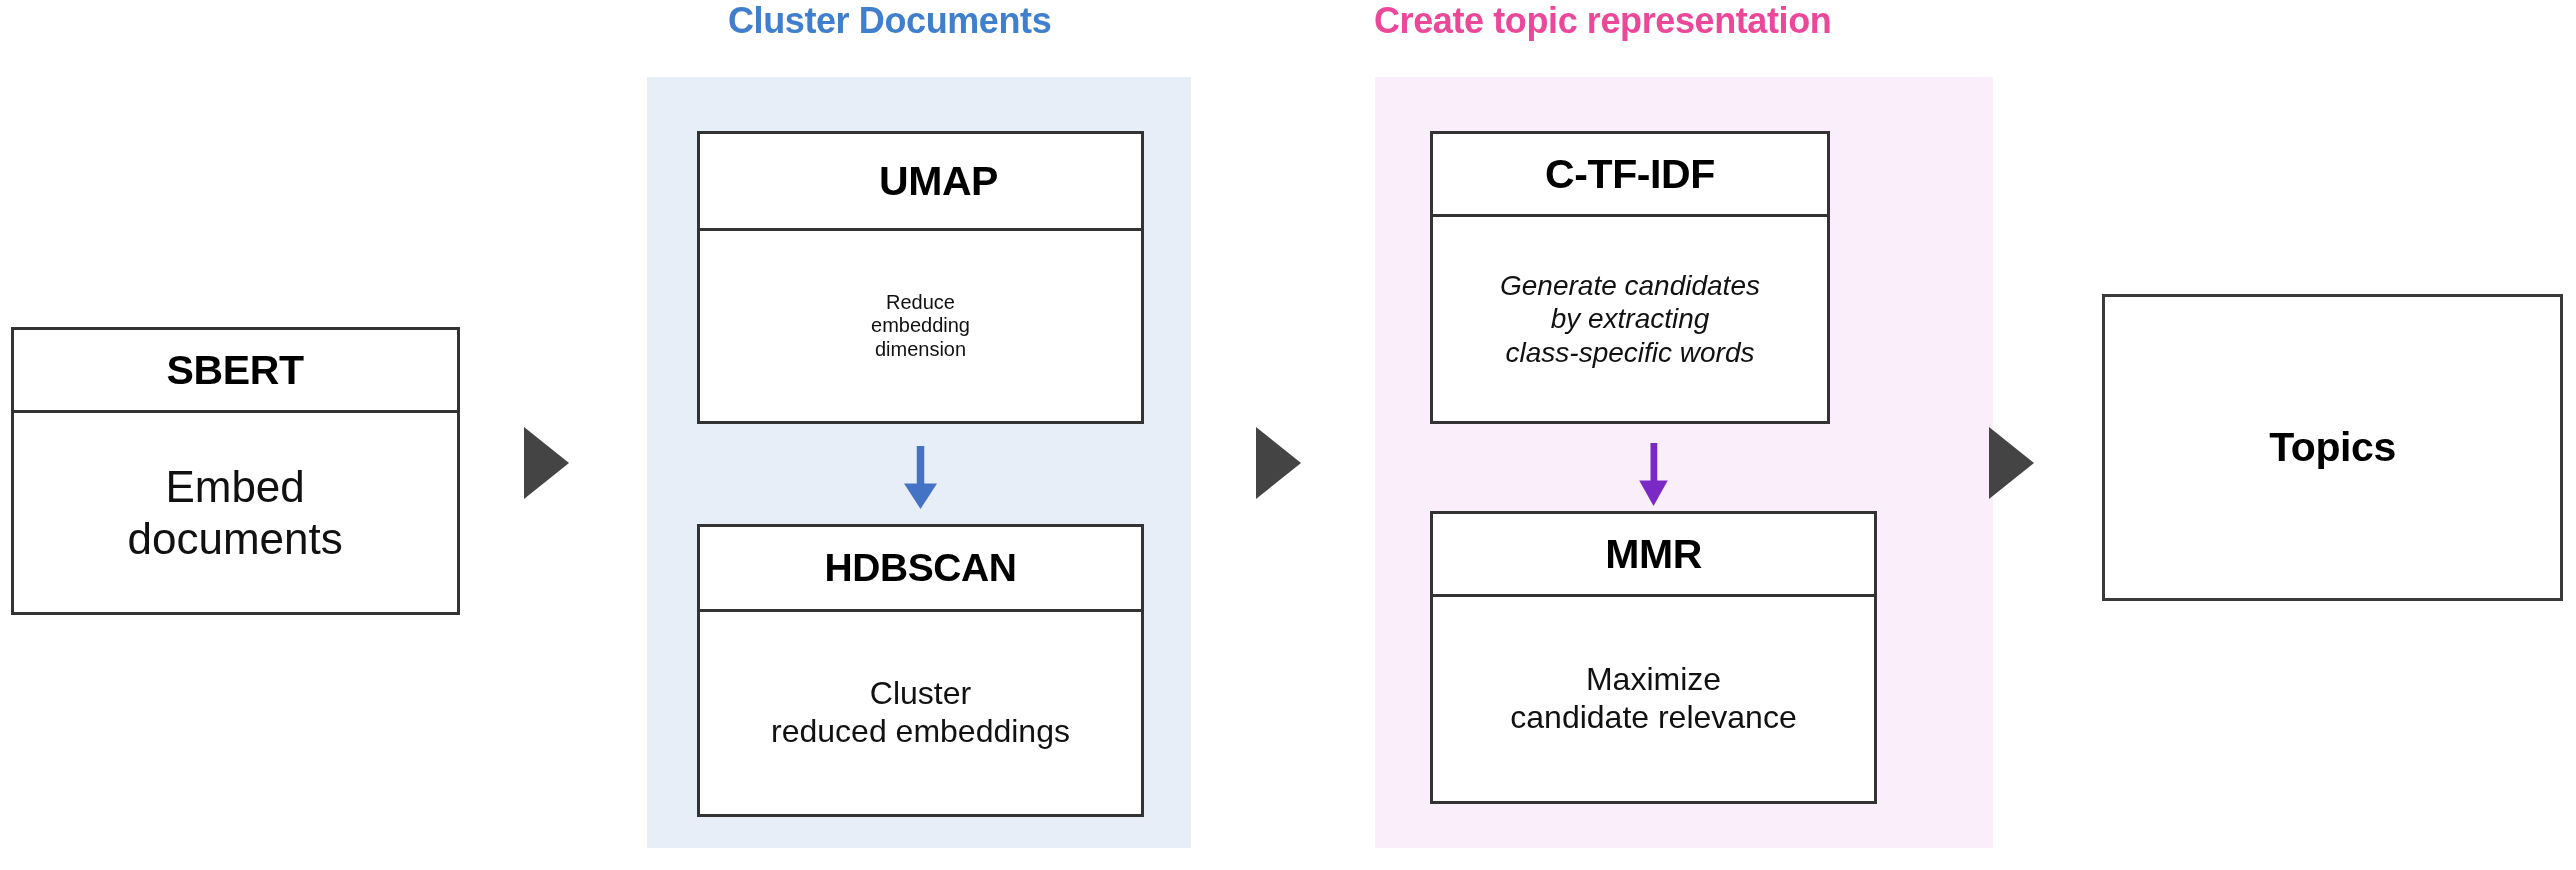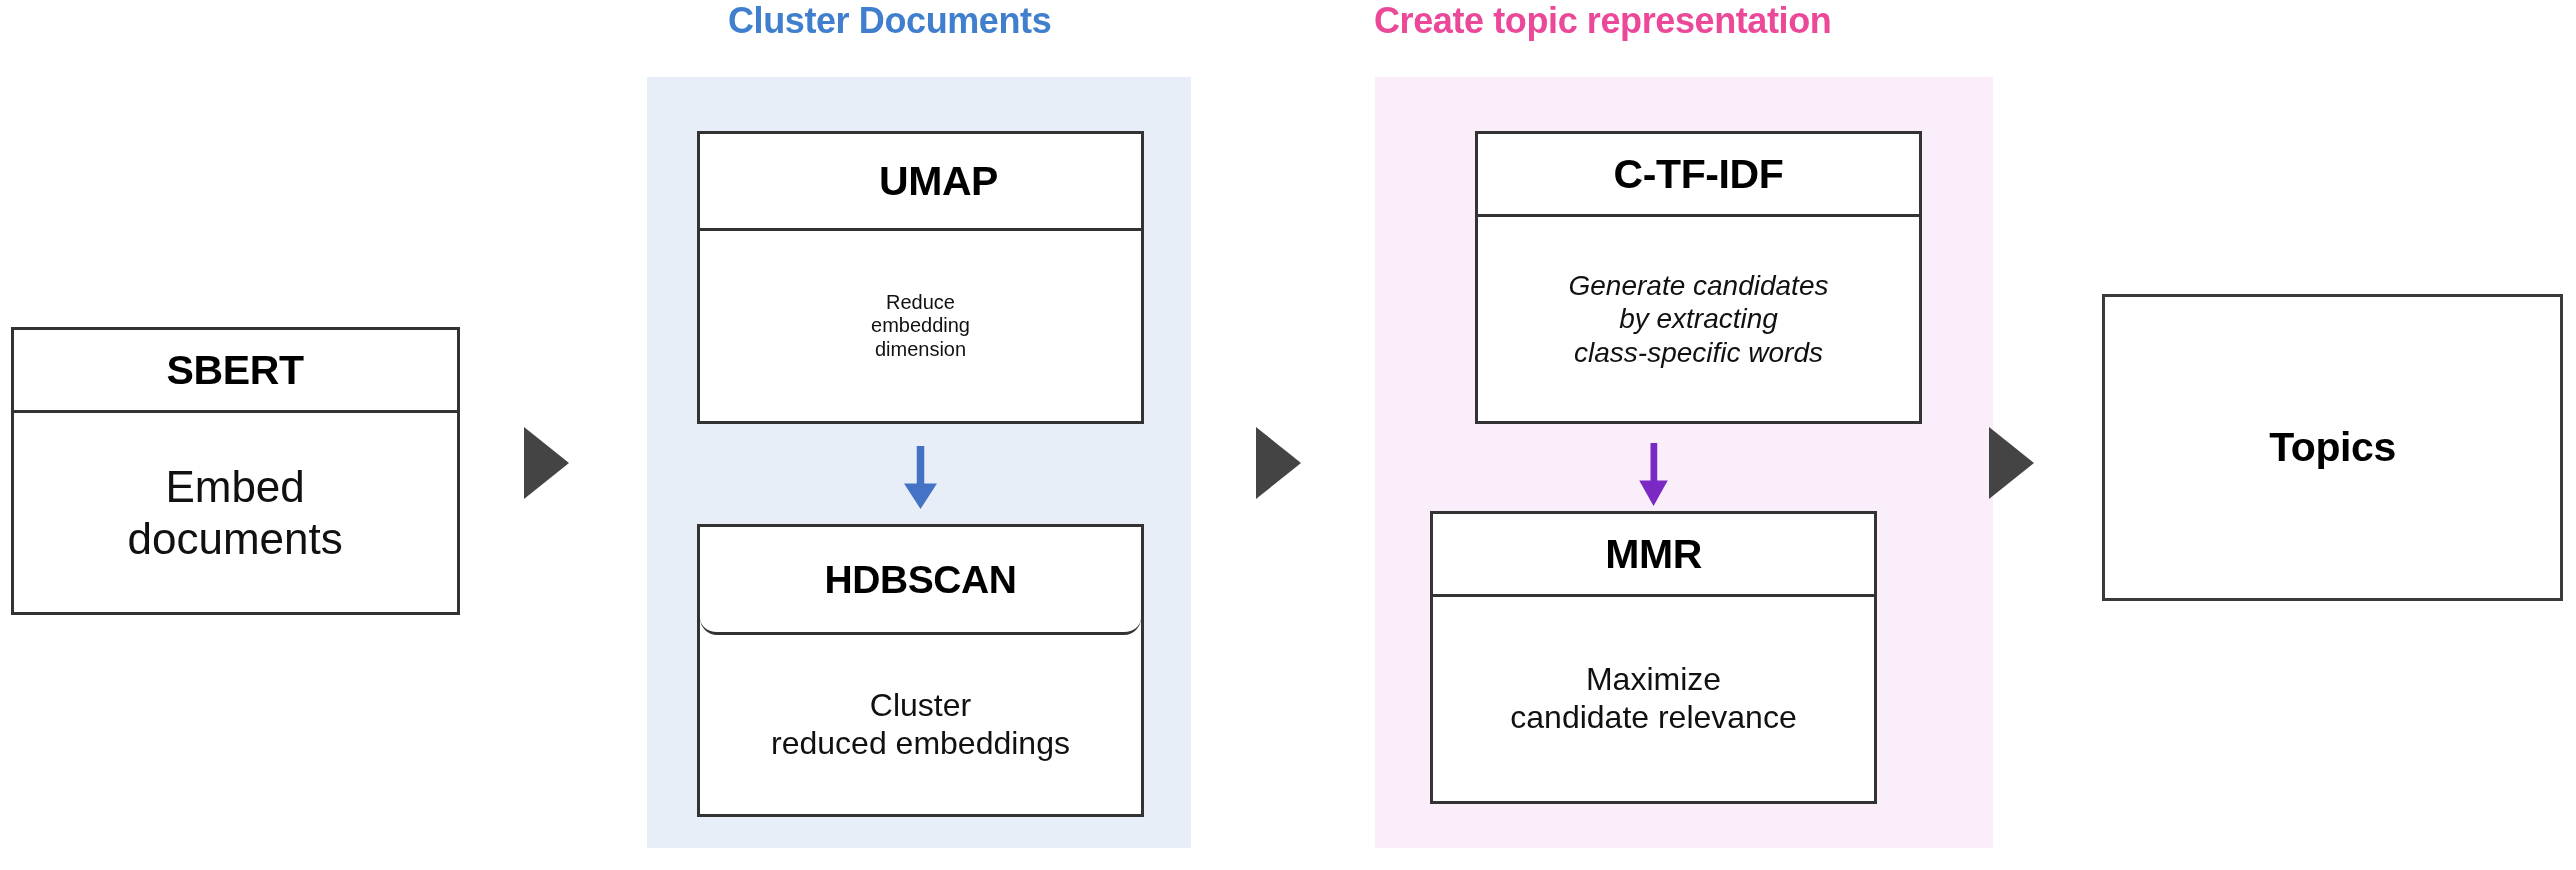--- a/index.html
+++ b/index.html
@@ -114,30 +114,29 @@
   #box-umap .box-title { height: 97px; font-size: 41px; padding-left: 36px; }
   #box-umap .box-body  { font-size: 20px; }
 
   
   #box-hdbscan {
     left: 697px;
     top: 524px;
     width: 447px;
     height: 293px;
   }
-  #box-hdbscan .box-title { height: 108px; font-size: 39px; border-radius: 17px; }
+  #box-hdbscan .box-title { height: 85px; font-size: 39px; }
   #box-hdbscan .box-body  { font-size: 32px; }
 
   
   #box-ctfidf {
     left: 1430px;
     top: 131px;
-    width: 447px;
-    height: 293px;
-    margin-left: 45px;
+    width: 400px;
+    height: 293px;
   }
   #box-ctfidf .box-title { height: 83px; font-size: 41px; }
   #box-ctfidf .box-body  { font-size: 28px; font-style: italic; }
 
   
   #box-mmr {
     left: 1430px;
     top: 511px;
     width: 447px;
     height: 293px;

